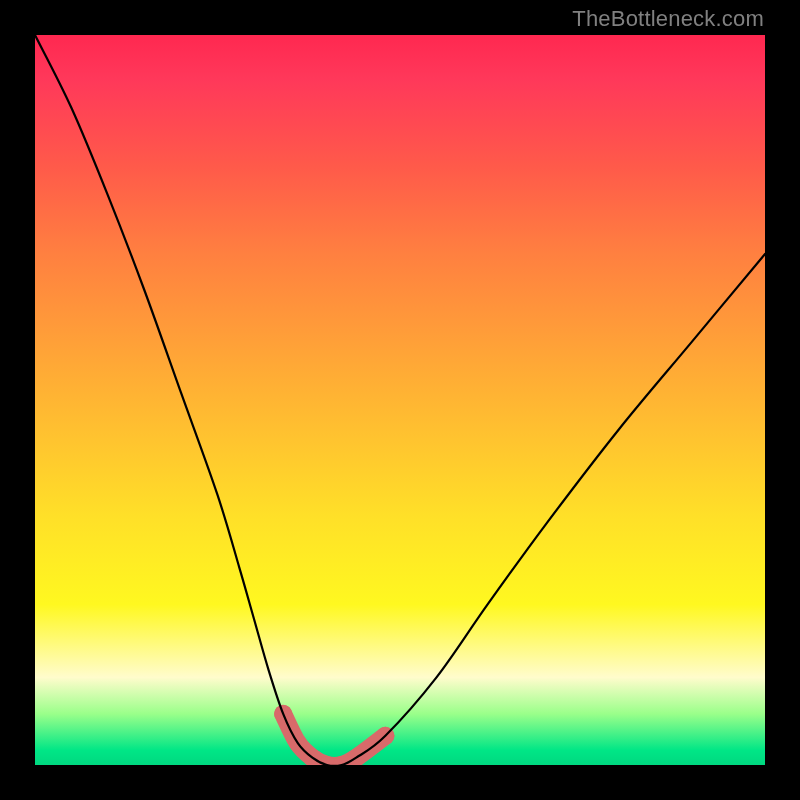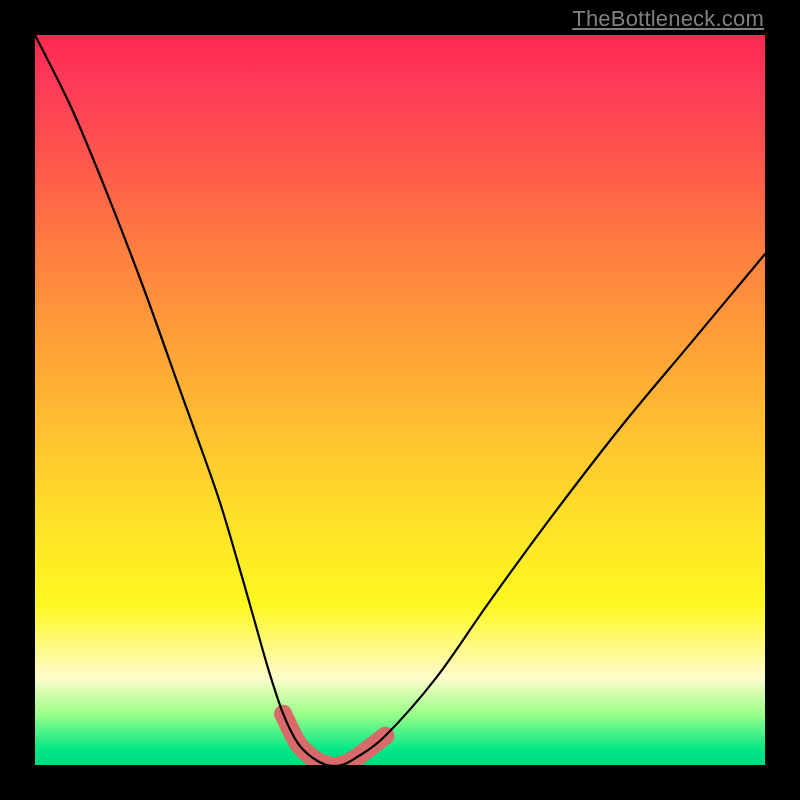--- a/index.html
+++ b/index.html
@@ -48,21 +48,20 @@
   }
   .watermark {
     position: absolute;
     top: 6px;
     right: 36px;
     color: #808080;
     font-size: 22px;
     font-weight: 500;
     letter-spacing: 0.2px;
     user-select: none;
-    text-decoration: underline;
   }
   svg {
     position: absolute;
     inset: 0;
   }
   .curve-main {
     fill: none;
     stroke: #000;
     stroke-width: 2.2;
     stroke-linejoin: round;

